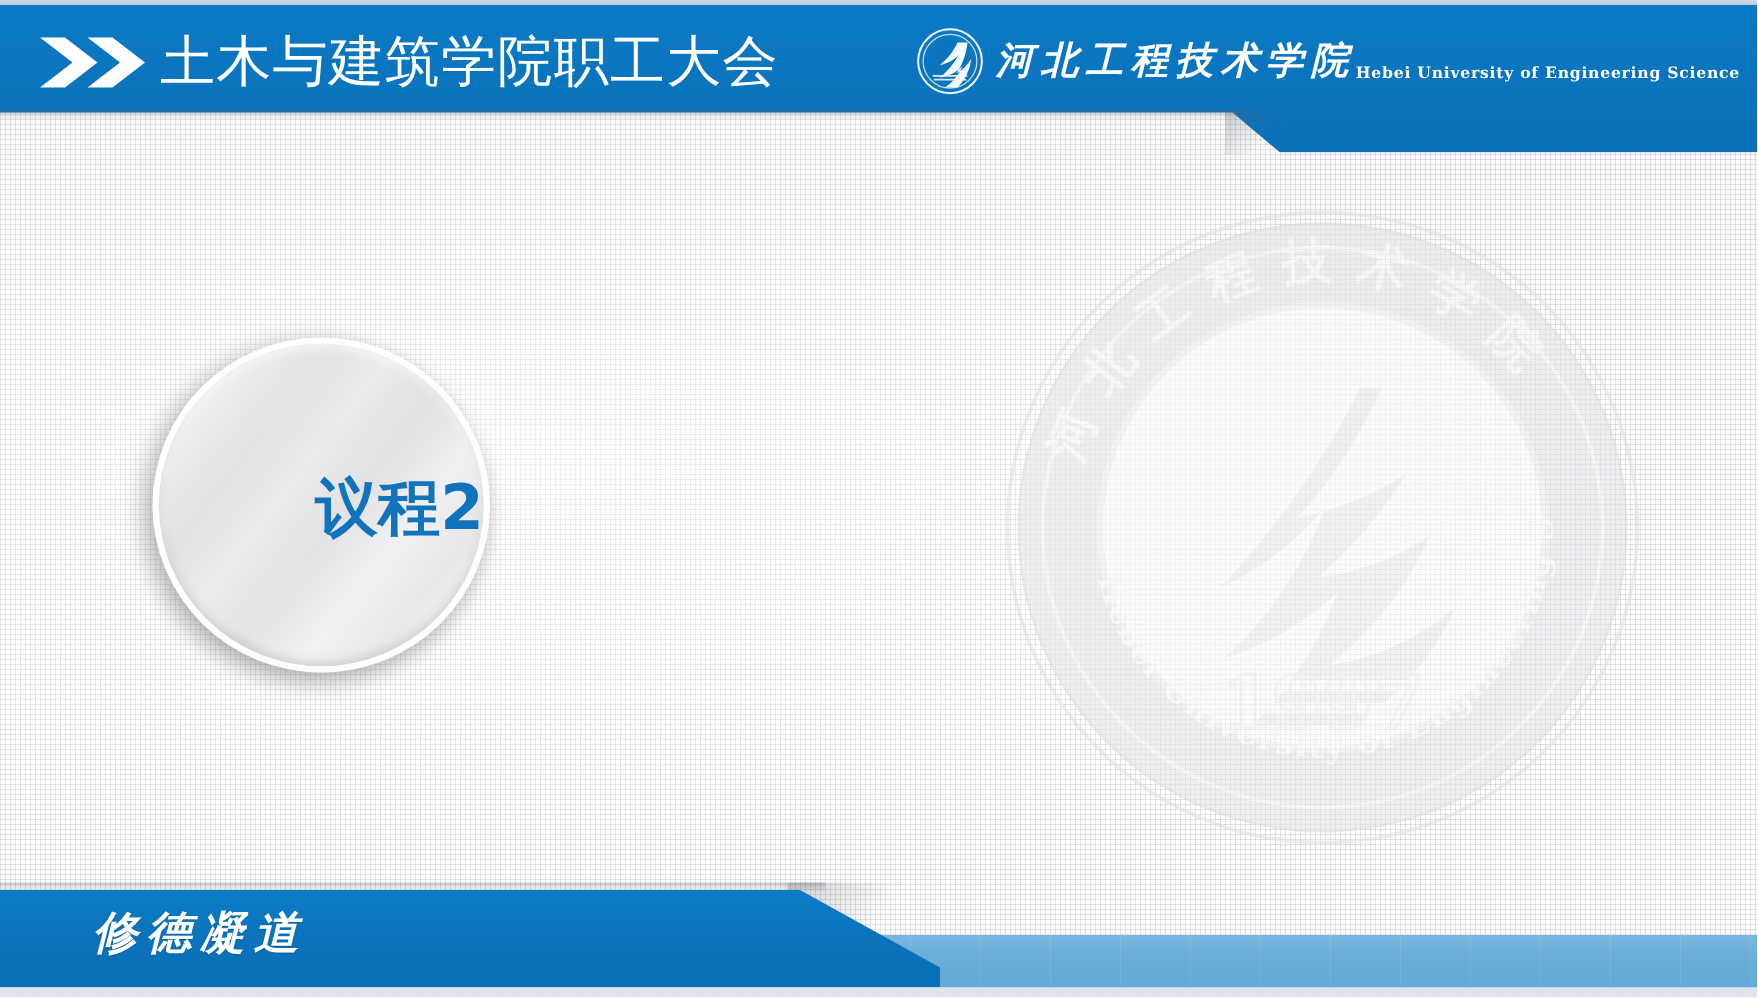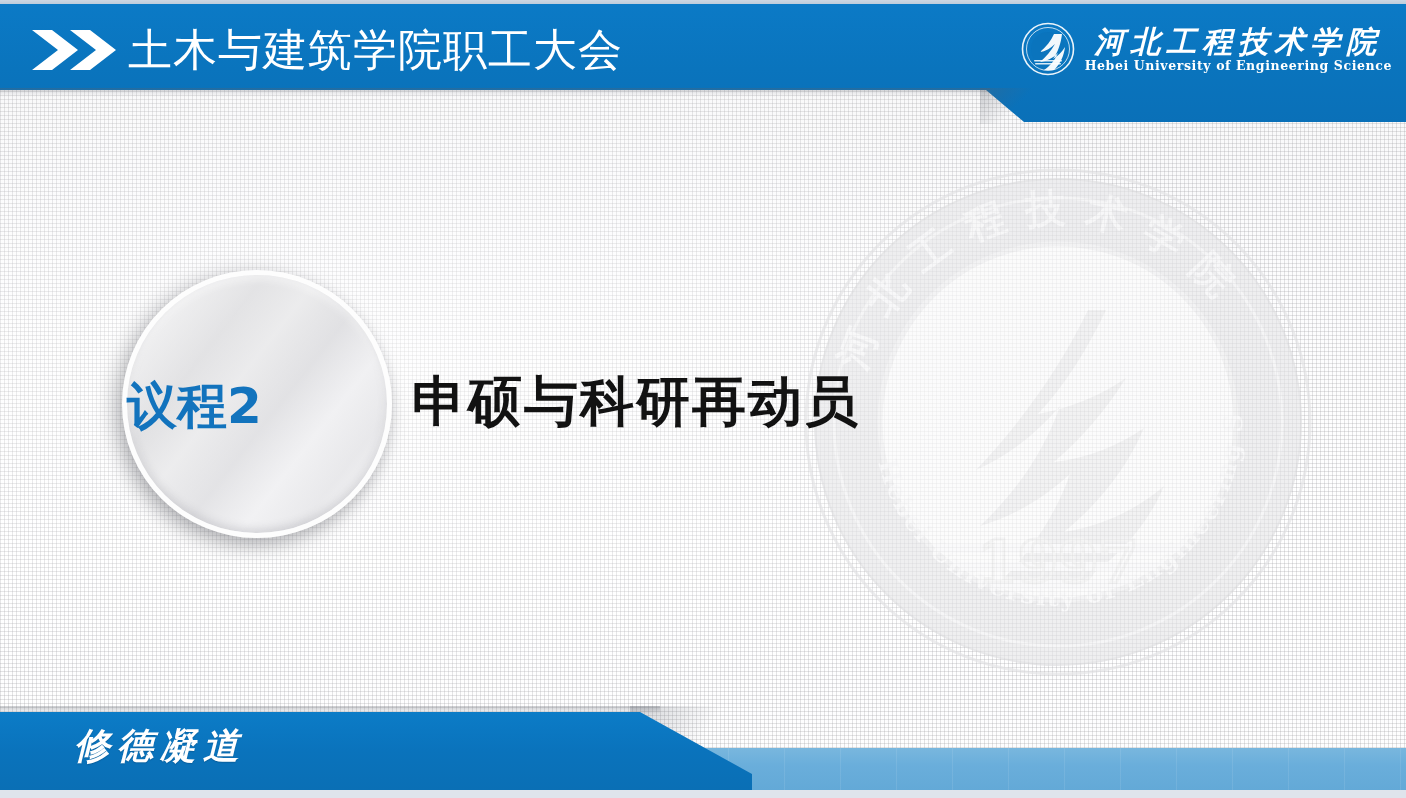--- a/index.html
+++ b/index.html
@@ -78,21 +78,21 @@
 
   
   .uni-logo{
     position:absolute;right:14px;top:22px;
     display:flex;align-items:center;gap:10px;
   }
   .uni-seal{
     width:54px;height:54px;flex:0 0 auto;
     position:relative;
   }
-  .uni-text{display:flex;flex-direction:column;align-items:center;justify-content:center;}
+  .uni-text{display:flex;align-items:flex-end;justify-content:center;}
   .uni-cn{
     color:#ffffff;font-size:30px;font-weight:bold;line-height:32px;
     letter-spacing:6px;white-space:nowrap;
     font-family:"DejaVu Serif","Liberation Serif",serif;
     font-style:italic;
   }
   .uni-en{
     color:#ffffff;font-size:12.5px;line-height:15px;
     letter-spacing:.6px;white-space:nowrap;font-weight:bold;
     font-family:"DejaVu Serif","Liberation Serif",serif;
@@ -125,21 +125,21 @@
         rgba(244,244,246,.75) 68%,
         rgba(230,230,233,.60) 80%,
         rgba(250,250,251,.90) 100%),
       linear-gradient(142deg,#e9e9ea 0%,#dedee0 40%,#e6e6e8 62%,#f4f4f5 100%);
     border:5px solid #fdfdfd;
     box-sizing:border-box;
     box-shadow:
       inset 0 -3px 8px rgba(130,130,138,.30),
       inset 0 3px 8px rgba(255,255,255,.85),
       0 5px 12px rgba(80,82,90,.22);
-    display:flex;align-items:center;justify-content:flex-start;
+    display:flex;align-items:center;justify-content:flex-end;
   }
   .circle-label{
     color:#1273bd;
     font-size:50px;font-weight:bold;letter-spacing:0px;
     font-family:"DejaVu Sans","Liberation Sans",sans-serif;
     margin-top:4px;
     white-space:nowrap;
   }
 
   
@@ -280,21 +280,20 @@
       <div class="uni-cn">河北工程技术学院</div>
       <div class="uni-en">Hebei University of Engineering Science</div>
     </div>
   </div>
 
   <div class="circle-shadow"></div>
   <div class="circle">
     <span class="circle-label">议程2</span>
   </div>
 
-  <div class="main-heading">申硕与科研再动员</div>
 
   <div class="footer-right"></div>
   <div class="footer-left-shadow"></div>
   <div class="footer-diag-shadow"></div>
   <div class="footer-left"></div>
   <div class="footer-motto">修德凝道</div>
 
   <div class="bottom-strip"></div>
 
 </div>

